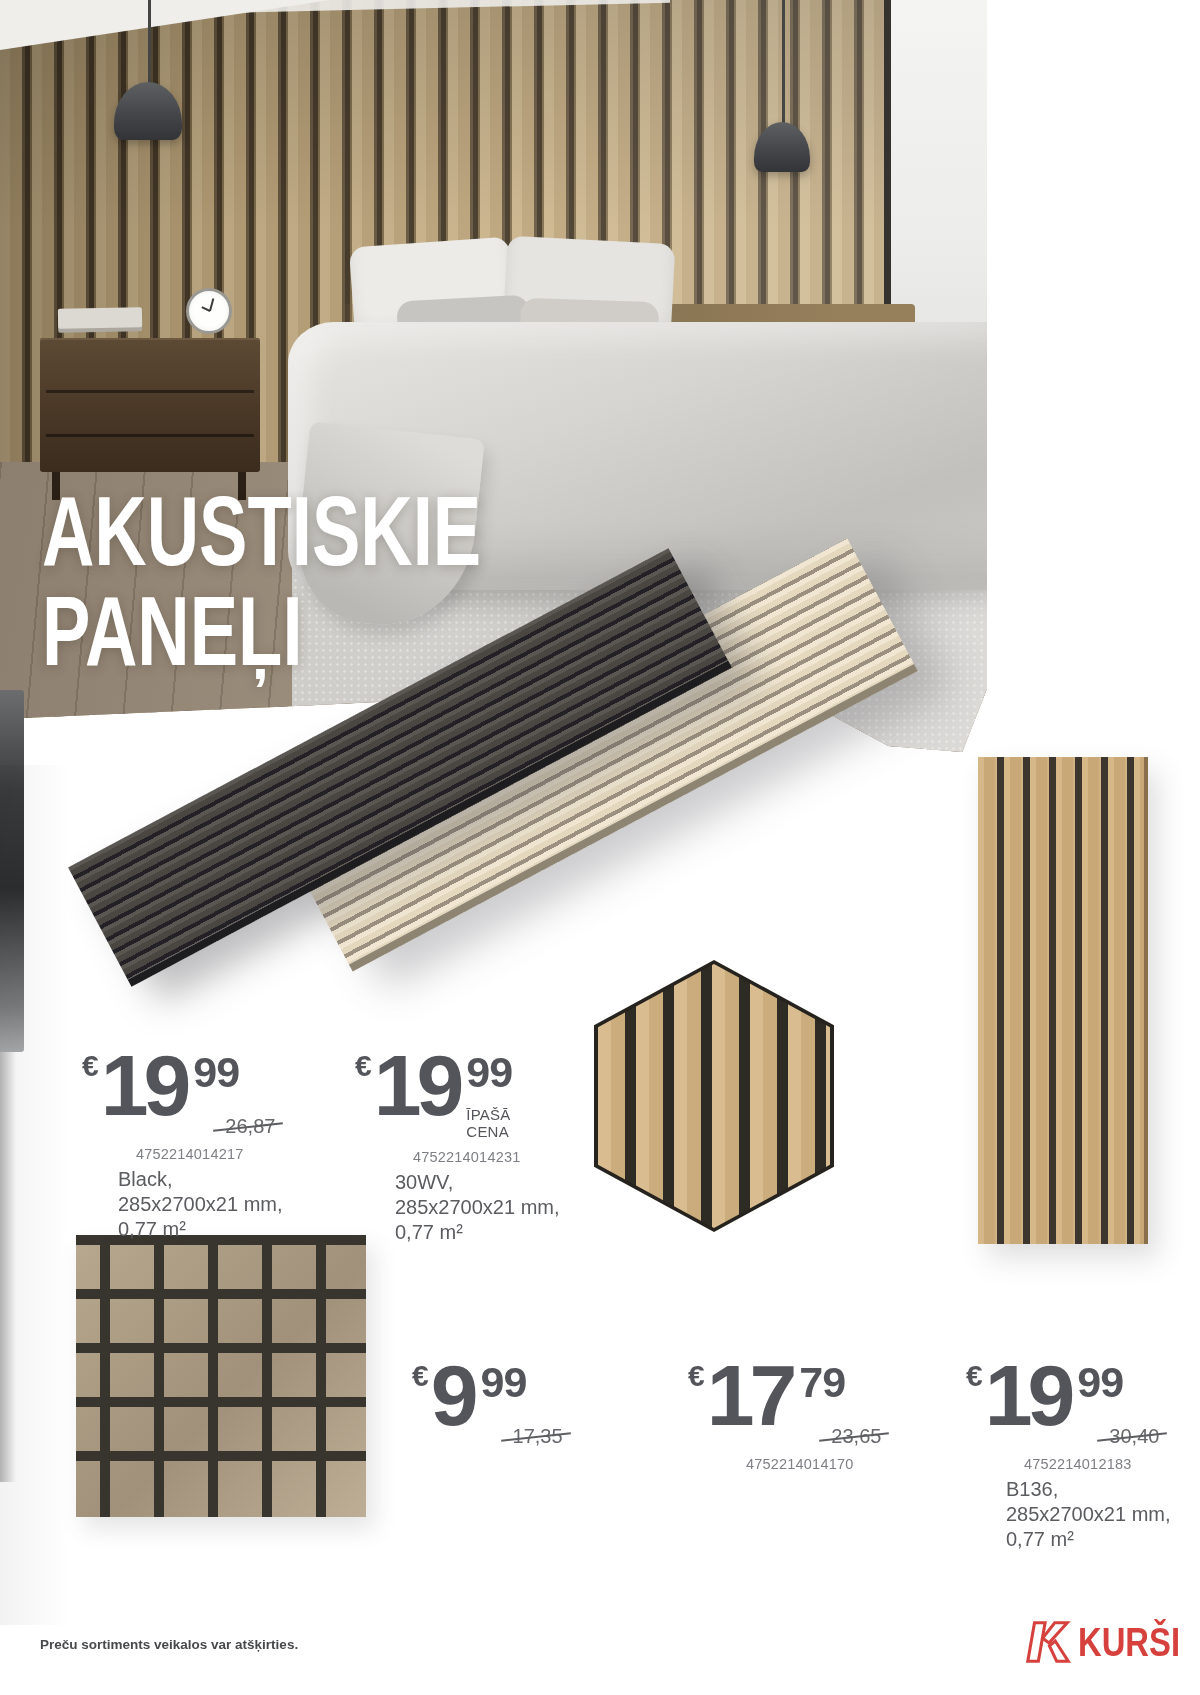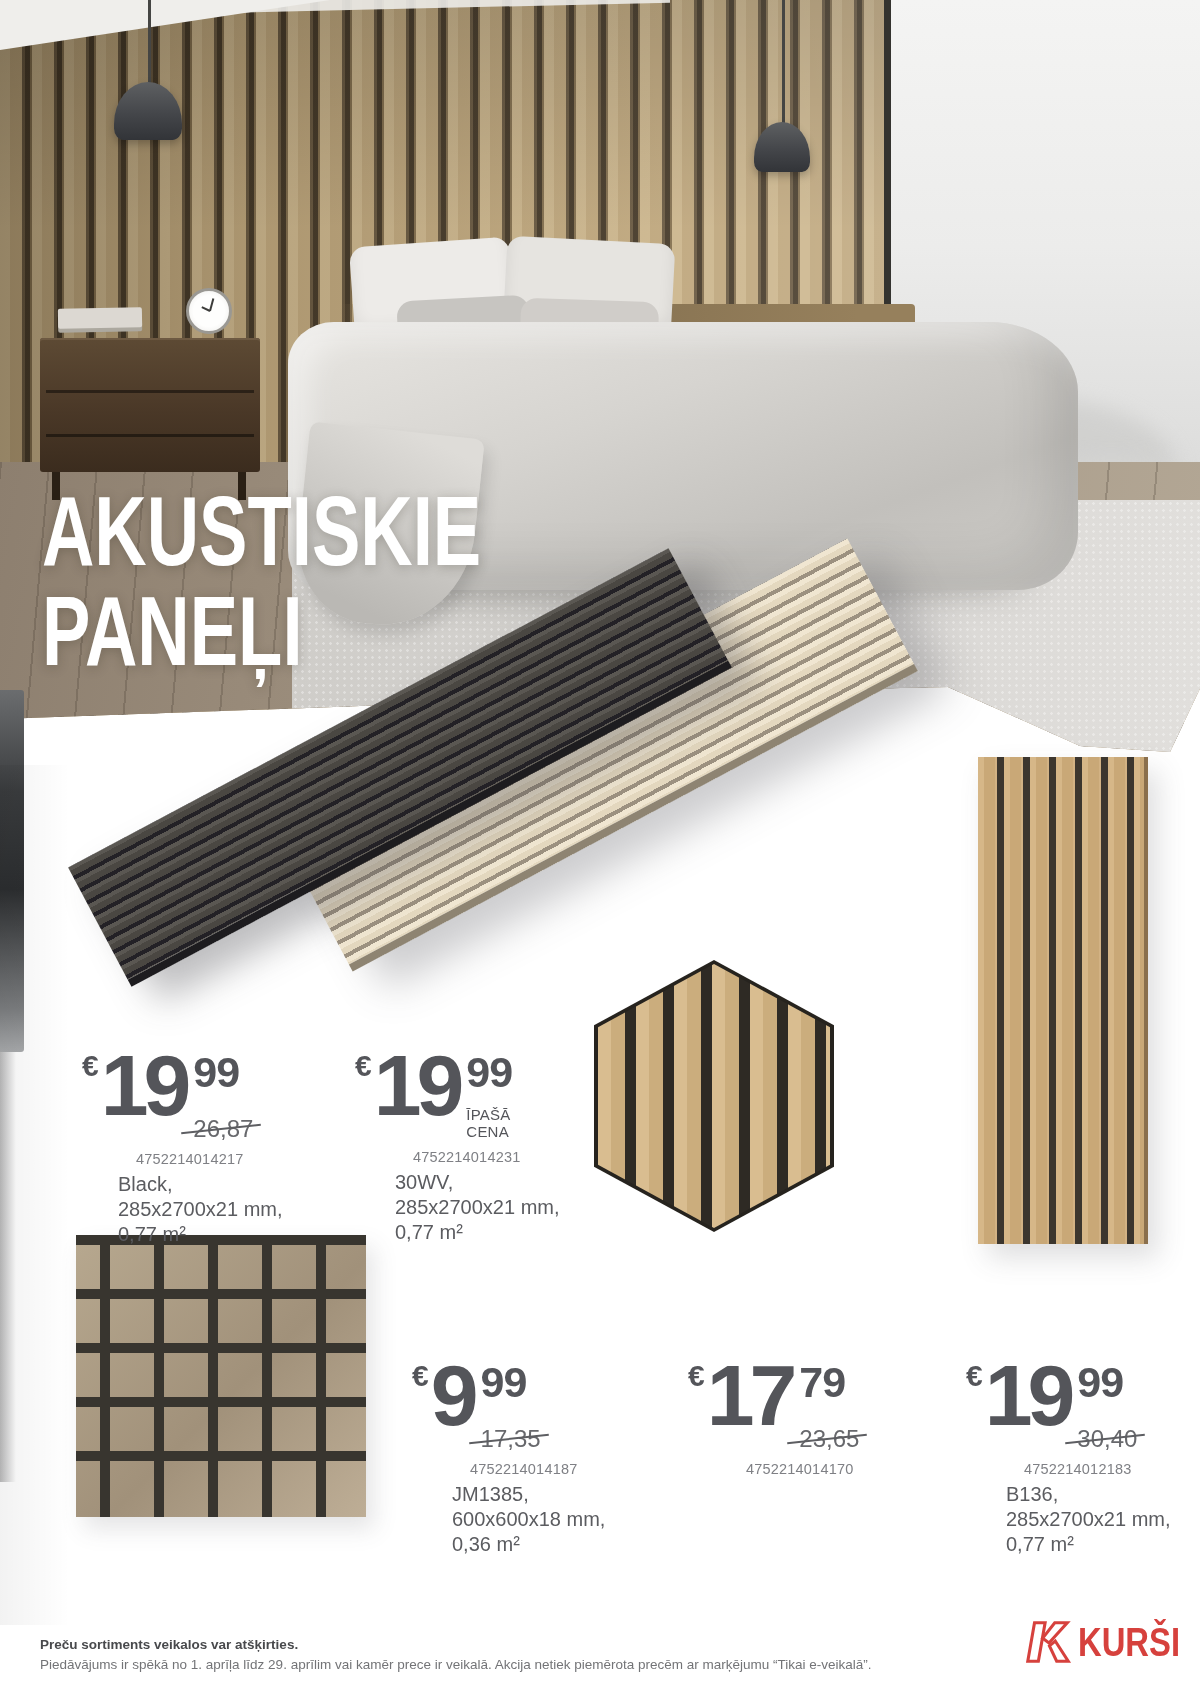--- a/index.html
+++ b/index.html
@@ -1,21 +1,21 @@
 <!DOCTYPE html>
 <html><head>
 <meta charset="utf-8">
 <style>
   * { margin:0; padding:0; box-sizing:border-box; }
   html,body { background:#ffffff; }
   body { font-family:"Liberation Sans","DejaVu Sans",sans-serif; }
   .page { position:relative; width:1200px; height:1695px; margin:0 auto; background:#fff; overflow:hidden; }
 
   
-  .hero { position:absolute; left:0; top:0; width:1200px; height:765px; overflow:hidden;
+  .hero { position:absolute; left:0; top:0; width:987px; height:765px; overflow:hidden;
           clip-path:polygon(0 0,100% 0,100% 90%,97.5% 98.3%,90% 97.5%,79% 89.8%,58% 90.5%,30% 92.3%,0 94%); }
   .slat-wall { position:absolute; inset:0;
     background:repeating-linear-gradient(90deg,#ccb68d 0 10px,#bfa77d 10px 22px,#6a5a42 22px 25px,#473b2a 25px 30px,#84704f 30px 32px); }
   .wall-shade { position:absolute; inset:0;
     background:linear-gradient(90deg,rgba(20,15,8,.30) 0%,rgba(20,15,8,.10) 22%,rgba(255,255,255,.05) 55%,rgba(255,255,255,.14) 78%),
                linear-gradient(180deg,rgba(0,0,0,.14),rgba(0,0,0,0) 30%); }
   .ceiling-wedge { position:absolute; left:0; top:0; width:330px; height:50px; background:#efeeeb;
     clip-path:polygon(0 0,100% 0,0 100%); }
   .ceiling-strip { position:absolute; left:0; top:0; width:670px; height:18px; background:#ecebe8;
     clip-path:polygon(0 0,100% 0,100% 15%,0 100%); opacity:.9; }
@@ -124,21 +124,21 @@
     background-position:-20px -12px,-20px -12px,0 0;
     box-shadow:8px 12px 22px rgba(80,80,85,.15); }
 
   
   .product { position:absolute; color:#54555a; }
   .price-row { display:flex; align-items:flex-start; }
   .euro { font-size:30px; font-weight:bold; margin-top:3px; }
   .big { font-size:86px; font-weight:bold; line-height:.93; letter-spacing:-5px; margin-left:2px; }
   .pcol { display:flex; flex-direction:column; margin-left:7px; }
   .cents { font-size:43px; font-weight:bold; line-height:1; margin-top:5px; letter-spacing:-1px; }
-  .old { position:relative; font-size:24px; color:#67686c; margin-top:21px; align-self:flex-start; }
+  .old { position:relative; font-size:20px; color:#67686c; margin-top:21px; align-self:flex-start;margin-left:32px; }
   .old::before { content:""; position:absolute; left:-12px; right:-8px; top:46%;
     border-top:2.5px solid #5d5e62; transform:rotate(-6deg); }
   .special { font-size:15px; font-weight:normal; line-height:1.12; margin-top:13px; letter-spacing:.2px; }
   .meta { padding-left:36px; margin-top:8px; }
   .meta-b { padding-left:40px; margin-top:8px; }
   .sku { font-size:14.5px; color:#7f8085; margin-bottom:5px; letter-spacing:.2px;margin-left:18px; }
   .desc { font-size:20px; color:#5b5c60; line-height:25px; }
 
   .p1 { left:82px;  top:1046px; }
   .p2 { left:355px; top:1046px; }
@@ -248,28 +248,20 @@
 
   <div class="product p3">
     <div class="price-row">
       <span class="euro">€</span>
       <span class="big">9</span>
       <span class="pcol">
         <span class="cents">99</span>
         <span class="old">17,35</span>
       </span>
     </div>
-    <div class="meta-b">
-      <div class="sku">4752214014187</div>
-      <div class="desc">
-        <div>JM1385,</div>
-        <div>600x600x18 mm,</div>
-        <div>0,36 m²</div>
-      </div>
-    </div>
   </div>
 
   <div class="product p4">
     <div class="price-row">
       <span class="euro">€</span>
       <span class="big">17</span>
       <span class="pcol">
         <span class="cents">79</span>
         <span class="old">23,65</span>
       </span>
@@ -292,21 +284,20 @@
       <div class="sku">4752214012183</div>
       <div class="desc">
         <div>B136,</div>
         <div>285x2700x21 mm,</div>
         <div>0,77 m²</div>
       </div>
     </div>
   </div>
 
   <div class="foot-bold">Preču sortiments veikalos var atšķirties.</div>
-  <div class="foot-line">Piedāvājums ir spēkā no 1. aprīļa līdz 29. aprīlim vai kamēr prece ir veikalā. Akcija netiek piemērota precēm ar marķējumu “Tikai e-veikalā”.</div>
 
   <div class="logo">
     <svg viewBox="0 0 54 48">
       <path d="M13 4 H24 L17 44 H6 Z" fill="none" stroke="#d6413d" stroke-width="3.2"></path>
       <path d="M34 4 H47 L28 25 L21.5 20 Z" fill="none" stroke="#d6413d" stroke-width="3.2"></path>
       <path d="M28.5 28 L34.5 23 L48 44 H36 Z" fill="none" stroke="#d6413d" stroke-width="3.2"></path>
     </svg>
     <span class="brand">KURŠI</span>
   </div>
 

